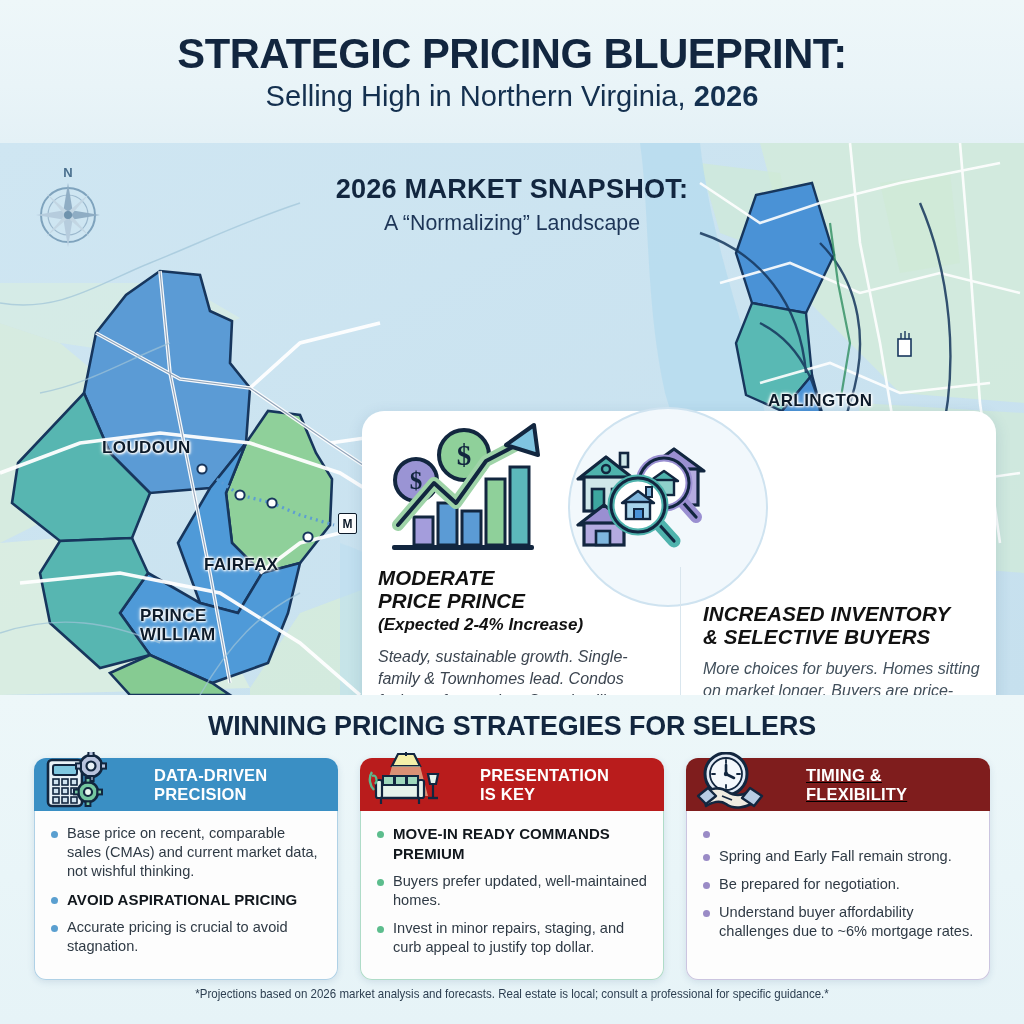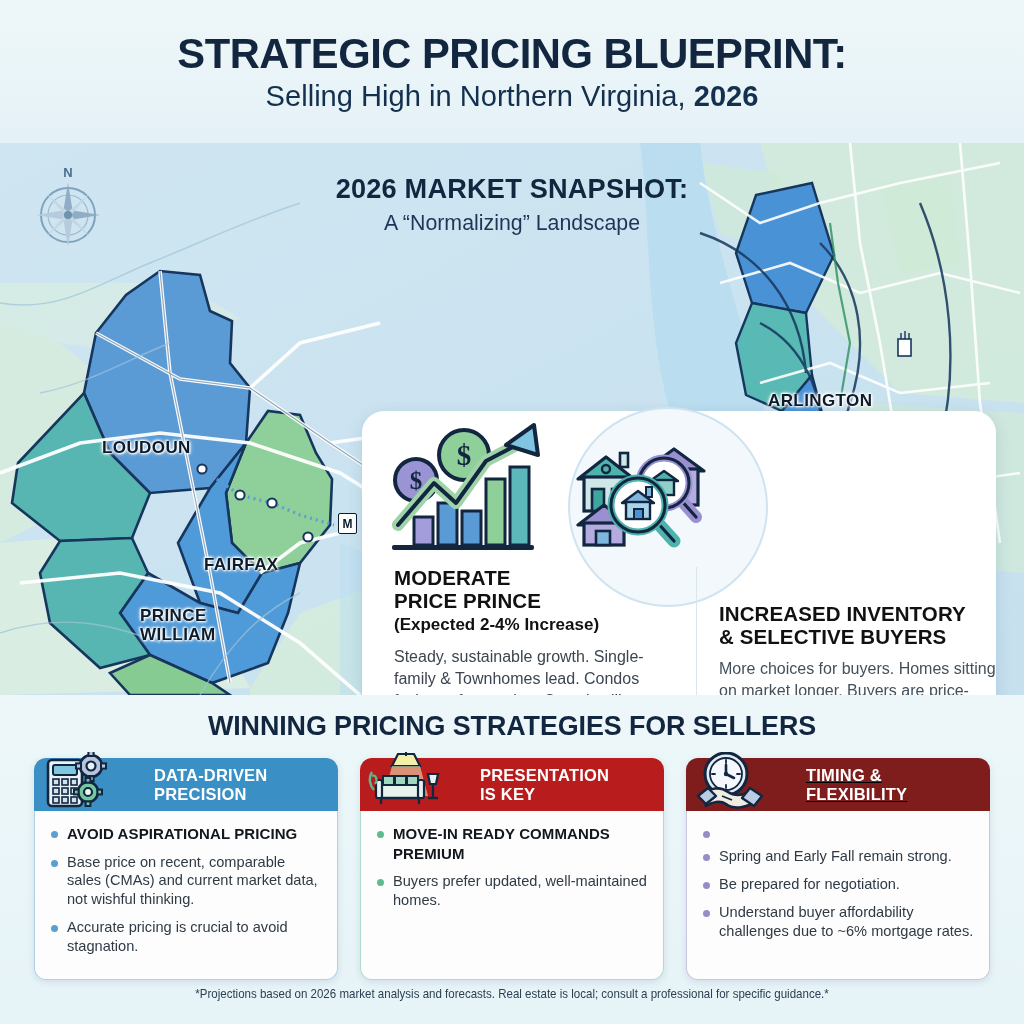--- a/index.html
+++ b/index.html
@@ -86,22 +86,23 @@
   }
   .card-icons{position:absolute;left:0;top:0;width:634px;height:160px;}
   .icon-growth{position:absolute;left:16px;top:6px;}
   .icon-circle{
     position:absolute;left:206px;top:-4px;width:196px;height:196px;
     border-radius:50%;background:#f2f8fc;border:2px solid #cfe3f0;
     display:flex;align-items:center;justify-content:center;
   }
 
   .card-cols{
-    position:absolute;left:16px;top:156px;width:634px;height:248px;
+    position:absolute;left:0;top:156px;width:634px;height:248px;
     display:flex;
+    font-style:italic;
   }
   .col{padding:0 16px;box-sizing:border-box;}
   .col-left{width:318px;}
   .col-right{width:316px;border-left:1px solid #d9e6ee;padding-left:22px;padding-top:36px;}
   .col-head{
     font-size:20.5px;font-weight:bold;color:#111;line-height:1.12;
     letter-spacing:.1px;margin:0;
   }
   .col-sub{
     font-size:17px;font-weight:bold;color:#111;margin:2px 0 12px 0;line-height:1.15;
@@ -431,27 +432,27 @@
               </g>
             </svg>
           </div>
           <div class="ht">
             <span>DATA-DRIVEN</span><br>
             <span>PRECISION</span>
           </div>
         </div>
         <div class="scard-body-wrap" style="border-color: rgba(58, 143, 196, 0.4);">
           <div class="scard-body">
+            <div class="bullet">
+                <span class="dot" style="background: rgb(90, 159, 208);"></span>
+                <span class="bt">Base price on recent, comparable sales (CMAs) and current market data, not wishful thinking.</span>
+              </div>
             <div class="bullet strong">
                 <span class="dot" style="background: rgb(90, 159, 208);"></span>
                 <span class="bt">AVOID ASPIRATIONAL PRICING</span>
-              </div>
-            <div class="bullet">
-                <span class="dot" style="background: rgb(90, 159, 208);"></span>
-                <span class="bt">Base price on recent, comparable sales (CMAs) and current market data, not wishful thinking.</span>
               </div>
             <div class="bullet">
                 <span class="dot" style="background: rgb(90, 159, 208);"></span>
                 <span class="bt">Accurate pricing is crucial to avoid stagnation.</span>
               </div>
           </div>
         </div>
       </div>
 
       <div class="scard">
@@ -484,20 +485,24 @@
         <div class="scard-body-wrap" style="border-color: rgba(59, 171, 120, 0.4);">
           <div class="scard-body">
             <div class="bullet strong">
                 <span class="dot" style="background: rgb(92, 189, 141);"></span>
                 <span class="bt">MOVE-IN READY COMMANDS PREMIUM</span>
               </div>
             <div class="bullet">
                 <span class="dot" style="background: rgb(92, 189, 141);"></span>
                 <span class="bt">Buyers prefer updated, well-maintained homes.</span>
               </div>
+            <div class="bullet">
+                <span class="dot" style="background: rgb(92, 189, 141);"></span>
+                <span class="bt">Invest in minor repairs, staging, and curb appeal to justify top dollar.</span>
+              </div>
           </div>
         </div>
       </div>
 
       <div class="scard">
         <div class="scard-head" id="sh2" style="background: #7f1d1d; text-decoration: underline;">
           <div class="head-icon">
             <svg width="74" height="62" viewBox="0 0 74 62">
               <circle cx="32" cy="22" r="21" fill="#e3ecf7" stroke="#12263f" stroke-width="3"></circle>
               <circle cx="32" cy="22" r="16" fill="#f4f8fc" stroke="#12263f" stroke-width="1.8"></circle>

